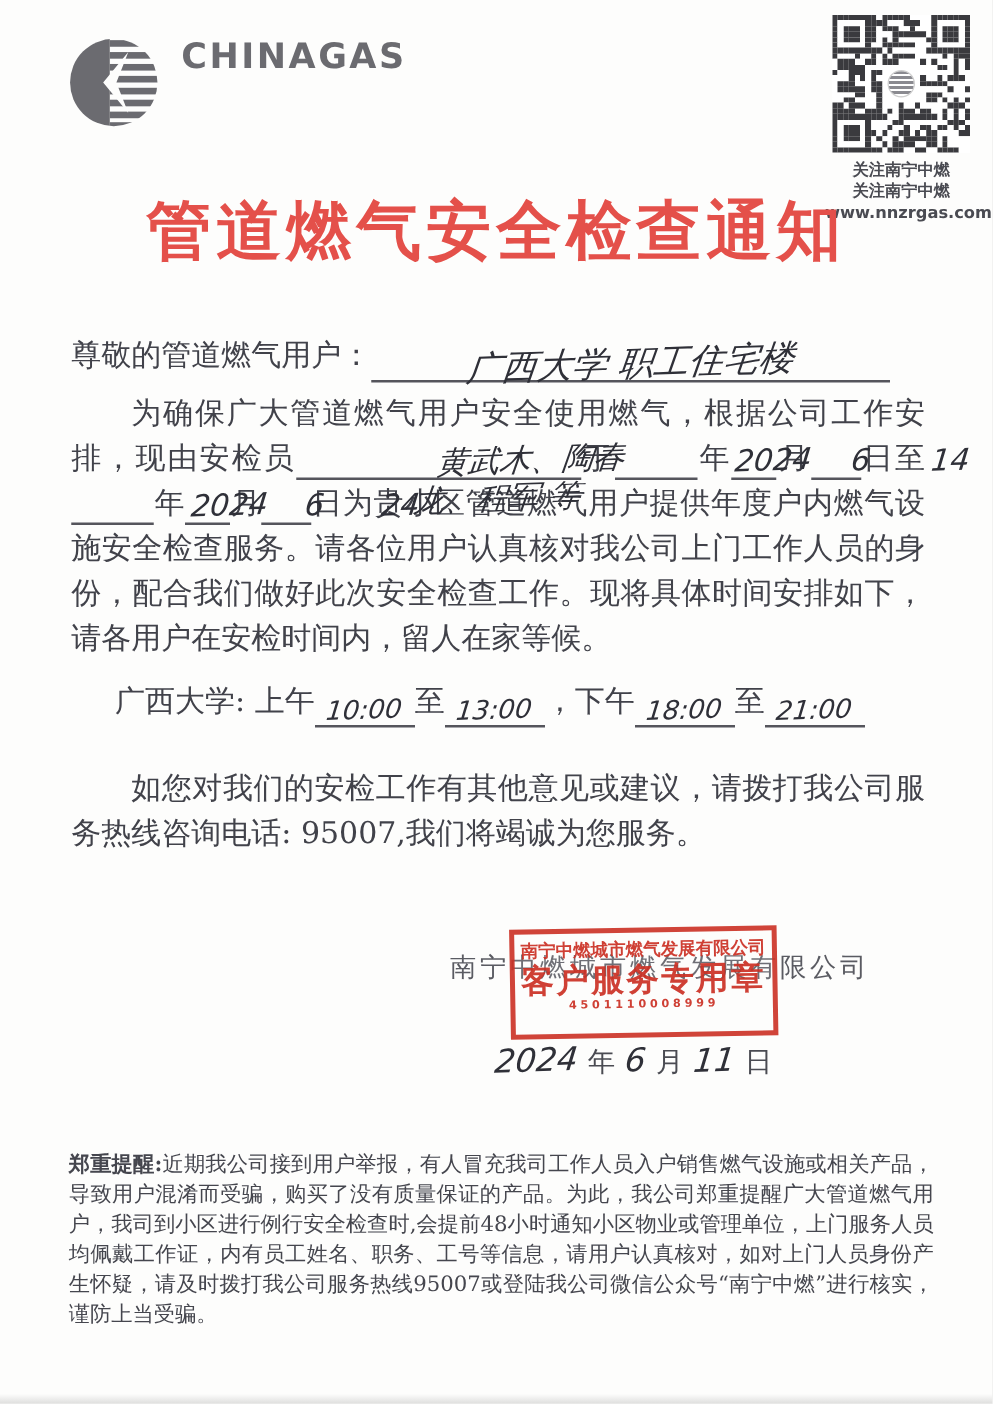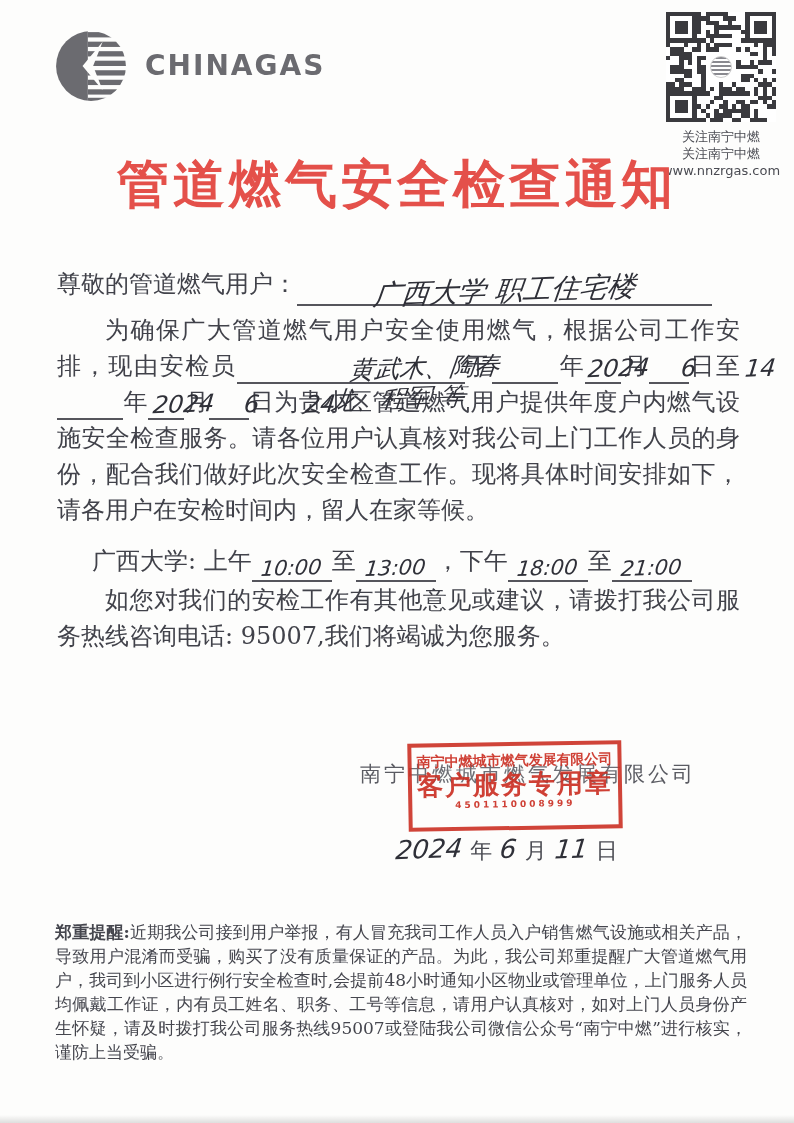--- a/index.html
+++ b/index.html
@@ -4,40 +4,40 @@
 <style>
   * { margin:0; padding:0; box-sizing:border-box; }
   html,body { background:#e9e9e9; }
   .page {
     position:relative; width:794px; height:1123px; margin:0 auto;
     background:#fdfdfc; overflow:hidden;
     font-family:"DejaVu Serif","Liberation Serif",serif;
     color:#41424a;
   }
   
-  .logo-block { position:absolute; left:55px; top:30px; display:flex; align-items:center; }
+  .logo-block { position:absolute; left:55px; top:30px; display:flex; }
   .logo-mark { width:72px; height:72px; }
   .logo-text { margin-left:18px; color:#6b6b70; font-family:"DejaVu Sans","Liberation Sans",sans-serif; }
   .logo-en { font-size:28px; font-weight:bold; letter-spacing:2px; line-height:30px; }
   .logo-zh { font-size:32px; font-weight:bold; letter-spacing:7px; line-height:40px; }
 
   .qr-block { position:absolute; left:660px; top:12px; width:122px; text-align:center; }
   .qr-grid {
     width:110px; height:110px; margin:0 auto; position:relative;
     display:grid; grid-template-columns:repeat(25,1fr); grid-template-rows:repeat(25,1fr);
     background:#fff;
   }
   .qm { background:#fff; } .qm.on { background:#3a3a3e; }
   .qr-center {
     position:absolute; left:44px; top:44px; width:22px; height:22px; border-radius:50%;
     background:repeating-linear-gradient(to bottom,#8a8a90 0 2px,#fff 2px 4px);
     border:1px solid #cfcfcf;
   }
   .qr-caption { margin-top:6px; font-family:"DejaVu Sans","Liberation Sans",sans-serif;
-    font-weight:normal; color:#4a4b52; font-size:13px; line-height:17px; }
+    font-weight:bold; color:#4a4b52; font-size:13px; line-height:17px; }
   .qr-caption .url { font-size:13px; letter-spacing:0; }
 
   
   .doc-title {
     position:absolute; top:150px; left:0; width:100%; text-align:center;
     font-family:Liberation Serif, serif;
     font-weight:bold; font-size:52px; letter-spacing:4px; color:#e4504a;
   }
 
   
@@ -49,21 +49,21 @@
     height:30px; vertical-align:bottom; line-height:30px;
   }
   .hw {
     display:inline-block; font-family:"DejaVu Sans","Liberation Sans",sans-serif;
     font-style:italic; color:#2f3038; transform:skewX(-8deg) rotate(-2deg);
   }
   .b-fill { width:415px; } .b-names { width:228px; } .b-year { width:66px; }
   .b-month { width:36px; } .b-day { width:40px; } .b-time { width:80px; }
   .schedule { margin-top:12px; padding-left:35px; line-height:42px; }
   .schedule .hw { font-size:21px; }
-  .para2 { text-indent:2em; text-align:justify; }
+  .para2 { margin-top:30px; text-indent:2em; text-align:justify; }
 
   
   .sig-company { position:absolute; left:358px; top:760px; width:340px; text-align:center;
     font-size:21px; letter-spacing:3px; color:#5a5b62; }
   .sig-dept { position:absolute; left:430px; top:795px; width:200px; text-align:center;
     font-size:22px; letter-spacing:12px; color:#5a5b62; }
   .sig-date { position:absolute; left:388px; top:834px; font-size:22px; color:#4a4b52; }
   .sig-date .hw { font-size:26px; margin:0 8px; }
   .stamp {
     position:absolute; left:408px; top:742px; width:214px; height:88px;

